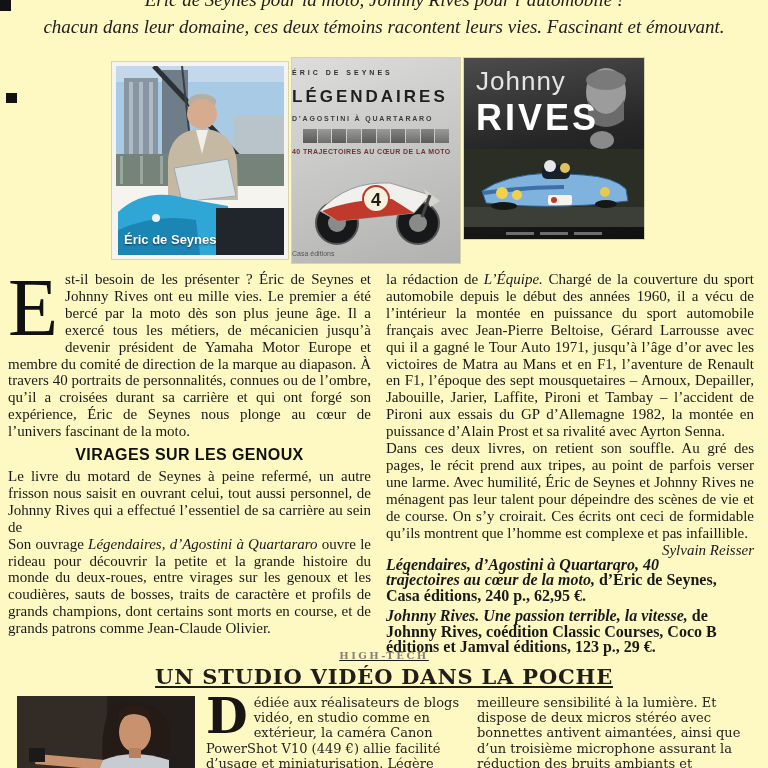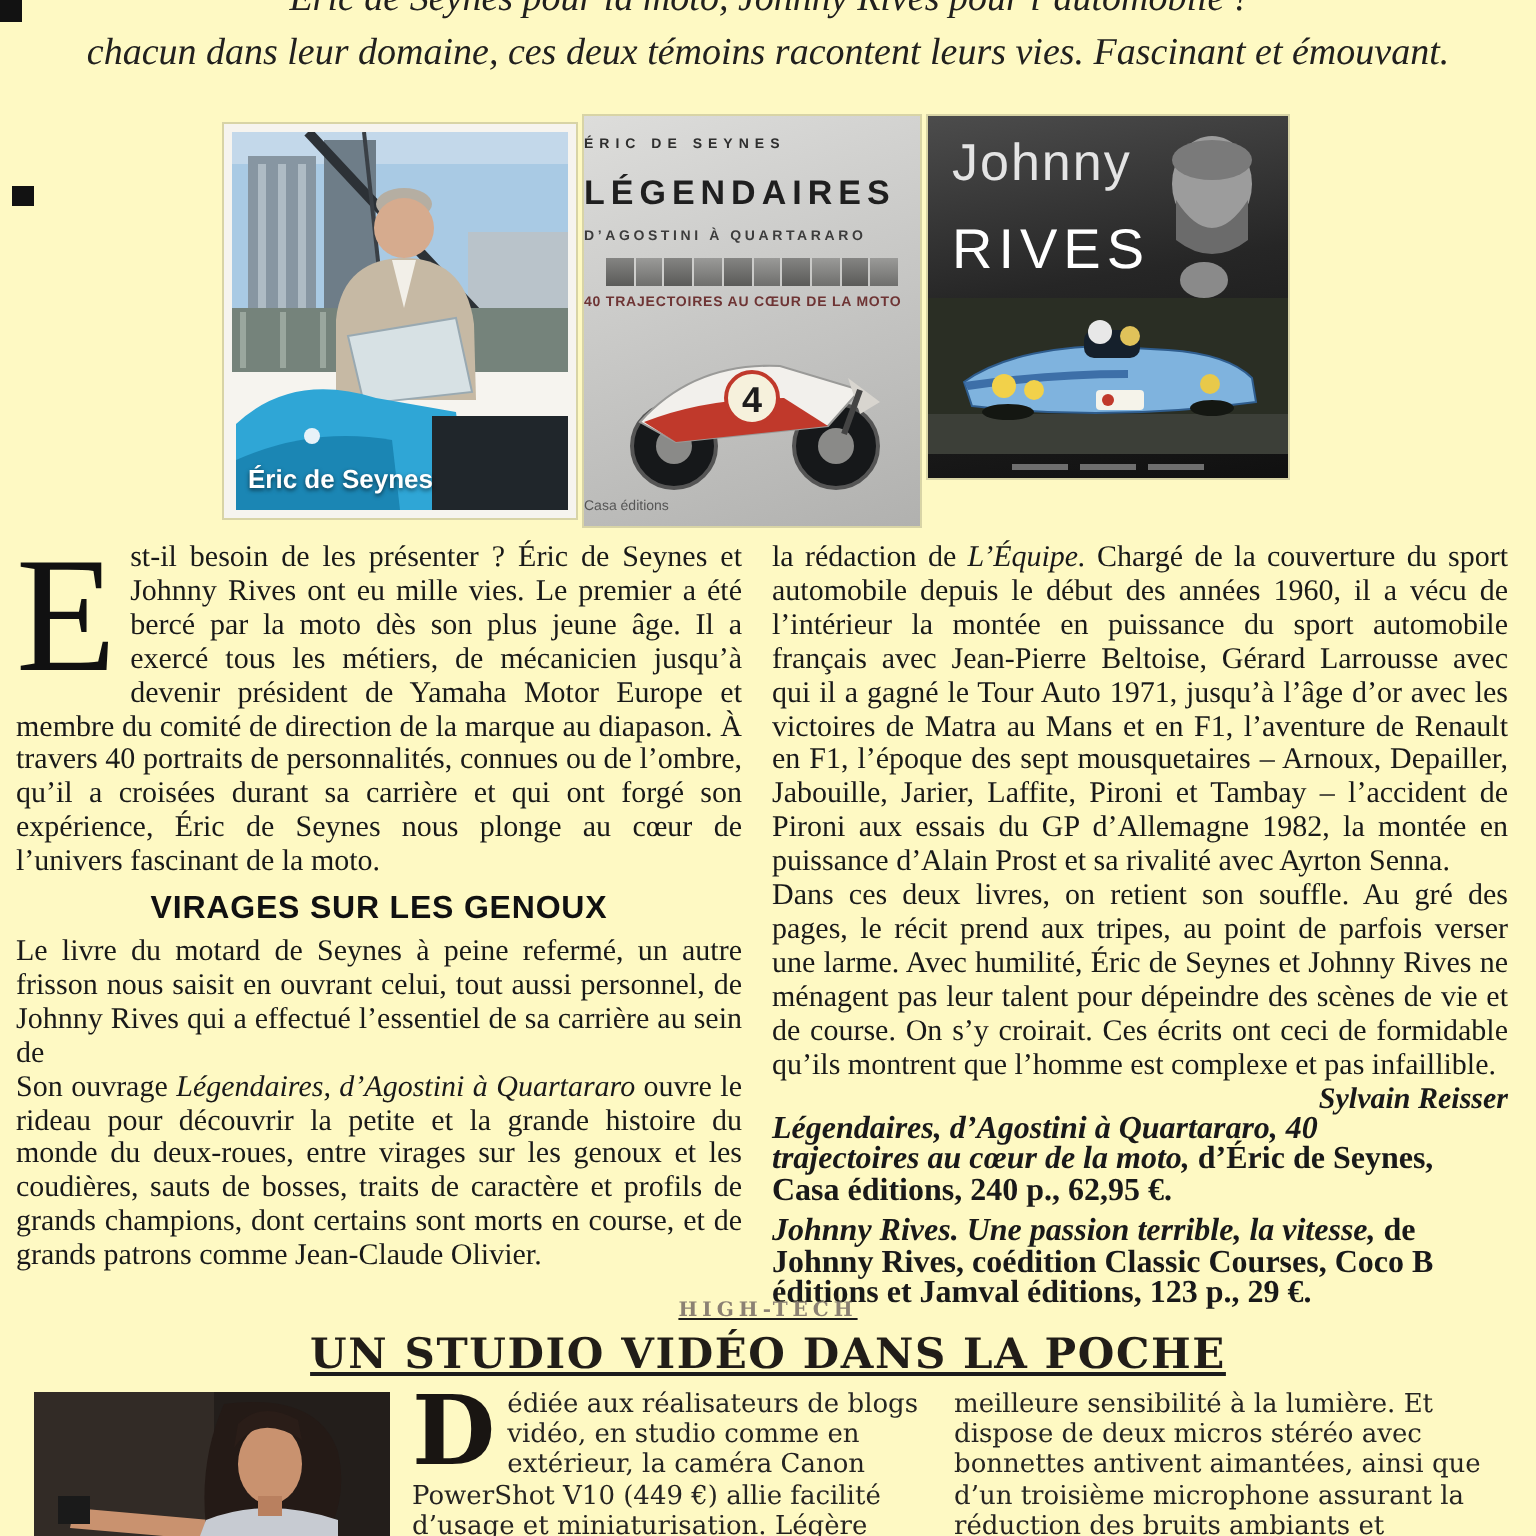--- a/index.html
+++ b/index.html
@@ -29,38 +29,38 @@
   .c2-subtitle{margin-top:8px;font-size:7px;letter-spacing:1.8px;color:#3c3c3c;font-weight:bold;}
   .c2-strip{margin:7px auto 0;width:146px;height:14px;display:flex;gap:1px;}
   .c2-strip span{flex:1;background:linear-gradient(#9a9a98,#6e6e6c);}
   .c2-strip span:nth-child(odd){background:linear-gradient(#848482,#5a5a58);}
   .c2-tagline{margin-top:5px;font-size:7px;letter-spacing:.4px;color:#6e3434;font-weight:bold;}
   .c2-publisher{position:absolute;bottom:6px;left:0;width:100%;font-size:7px;color:#555;}
   .cover-dark{width:180px;height:181px;background:linear-gradient(170deg,#4c4c4c 0%,#262626 45%,#101010 100%);
               font-family:"Liberation Sans",sans-serif;color:#fff;}
   .c3-portrait{position:absolute;top:0;right:0;}
   .c3-first{position:relative;margin:8px 0 0 12px;font-size:26px;color:#e4e4e4;letter-spacing:1px;}
-  .c3-last{position:relative;margin:12px 0 0 12px;font-size:28px;font-weight:normal;color:#fff;letter-spacing:3px;}
+  .c3-last{position:relative;margin:0 0 0 12px;font-size:36px;font-weight:bold;color:#fff;letter-spacing:3px;}
   .c3-sub{position:relative;margin:14px 0 0 12px;font-size:12px;font-weight:bold;color:#7e8f9c;letter-spacing:1px;line-height:15px;white-space:pre-line;}
   .c3-title{position:relative;display:inline-block;margin:4px 0 0 12px;padding:2px 8px 3px;background:#3d7ab0;
             color:#fff;font-weight:bold;font-size:14px;letter-spacing:1px;}
   .c3-car{position:absolute;bottom:12px;left:0;}
   .c3-credits{position:absolute;bottom:4px;left:0;width:100%;display:flex;justify-content:center;gap:6px;}
   .c3-credits i{display:block;width:28px;height:3px;background:#6e6e6e;}
 
   
   .article{position:absolute;top:271px;left:8px;width:746px;display:flex;gap:15px;}
   .col{text-align:justify;font-size:15px;line-height:16.9px;color:#191919;}
   .col-left{width:363px;}
   .col-right{width:368px;}
   .col p{margin:0;}
   .dropcap{float:left;font-size:82px;line-height:.82;padding:3px 7px 0 0;color:#111;}
   .subhead{margin:7px 0 4px;text-align:center;font-family:"Liberation Sans",sans-serif;
            font-size:16px;font-weight:bold;letter-spacing:.4px;color:#111;}
-  .byline{float:right;font-weight:bold;font-style:italic;}
+  .byline{float:right;font-weight:normal;font-style:italic;}
   .refs{margin-top:15px;font-size:16px;line-height:15.5px;font-weight:bold;text-align:left;}
   .refs p{margin:0 0 5px;}
   .refs i{font-style:italic;}
 
   
   .hightech{position:absolute;top:650px;left:0;width:768px;font-family:"DejaVu Serif",serif;text-decoration:underline;}
   .kicker{text-align:center;font-size:10px;font-weight:bold;letter-spacing:2.5px;color:#8b8173;}
   .ht-headline{margin:3px 0 0;text-align:center;font-size:21px;font-weight:bold;letter-spacing:.8px;color:#211d18;}
   .ht-photo{position:absolute;left:17px;top:46px;width:178px;height:80px;overflow:hidden;}
   .ht-col{position:absolute;top:45px;text-align:left;font-size:13px;line-height:15.2px;color:#262422;}

